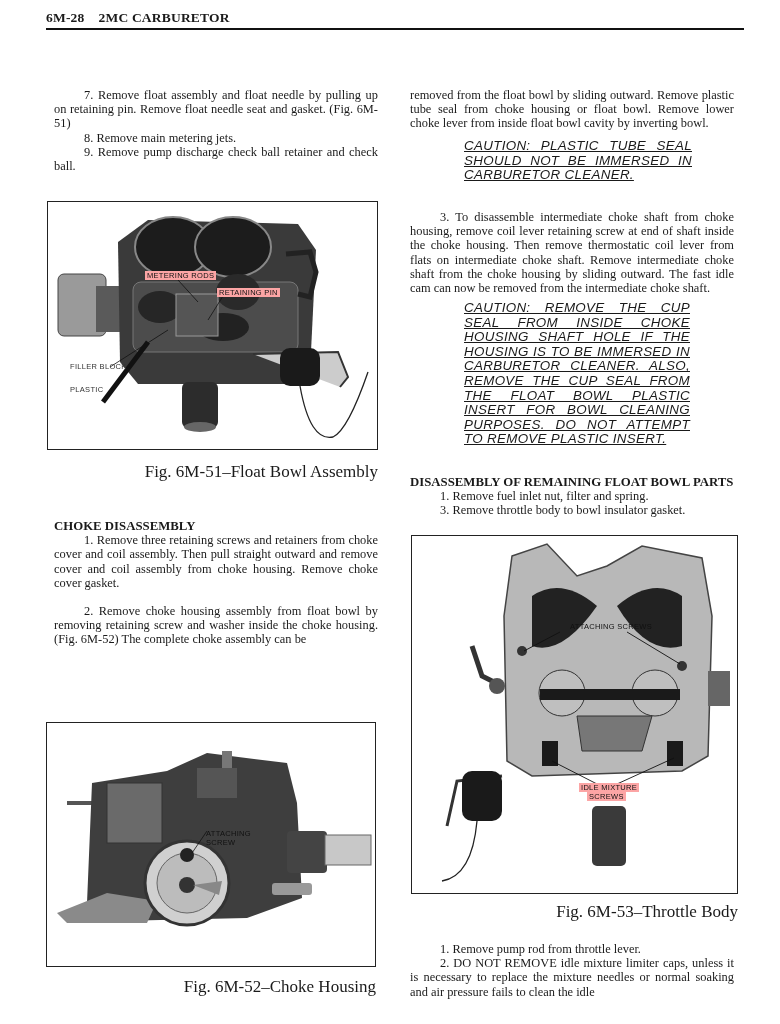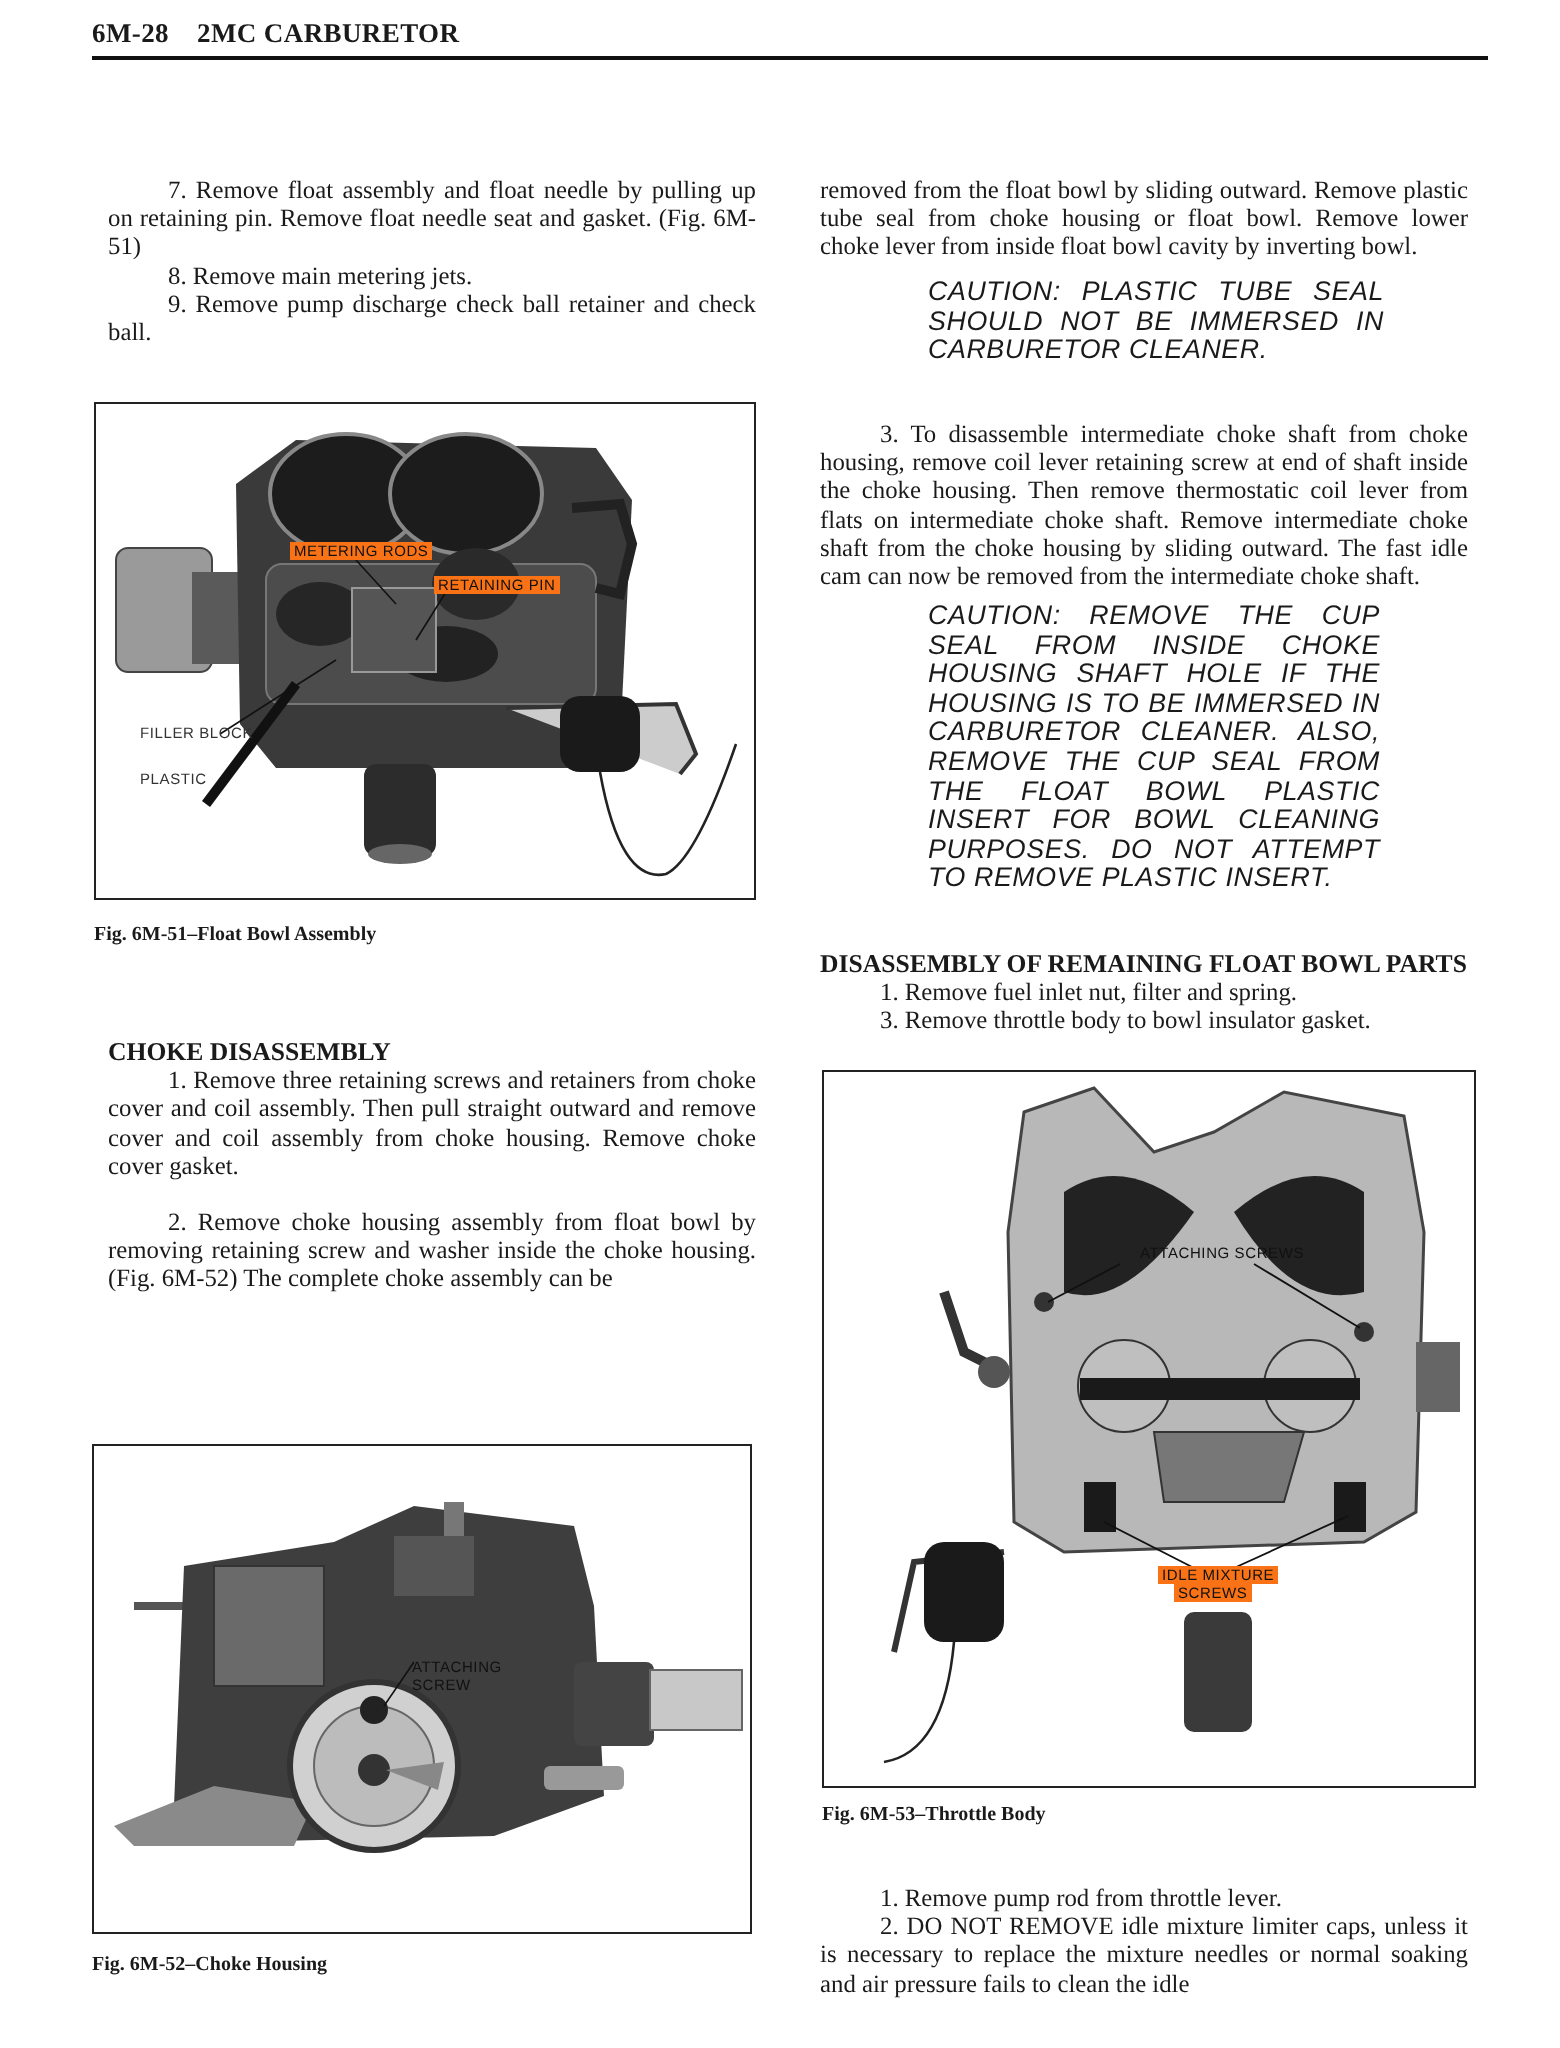--- a/index.html
+++ b/index.html
@@ -7,26 +7,26 @@
          font-family:"Liberation Serif", "DejaVu Serif", serif; color:#1a1a1a; }
   .header { position:absolute; left:46px; top:8px; width:698px; height:20px;
             border-bottom:2px solid #111; }
   .header span { font-weight:bold; font-size:13.5px; letter-spacing:0.2px; }
   .header .pno { margin-right:10px; }
   .col { position:absolute; font-size:12.4px; line-height:14.2px; text-align:justify;margin-top:16px; }
   .col p { margin:0; }
   .indent { text-indent:30px; }
   .caution { font-family:"Liberation Sans", "DejaVu Sans", sans-serif; font-style:italic;
              font-size:13.4px; line-height:14.6px; text-align:justify; letter-spacing:0.3px;
-             text-transform:uppercase; }
+             text-transform:uppercase;text-decoration:underline; }
   .heading { font-weight:bold; font-size:12.8px; text-align:left; }
   .figure { position:absolute; border:1.6px solid #222; background:#fff; box-sizing:border-box; }
-  .caption { position:absolute; font-weight:bold; font-size:10px; text-align:left; }
+  .caption { position:absolute; font-weight:normal; font-size:17px; text-align:right; }
   .label { position:absolute; font-family:"Liberation Sans", "DejaVu Sans", sans-serif;
-           font-size:7.5px; letter-spacing:0.3px; color:#111; background:#f97316;
+           font-size:7.5px; letter-spacing:0.3px; color:#111; background:#fca5a5;
            padding:0 2px; line-height:9px; white-space:nowrap; }
   .label.plain { background:transparent; color:#333; }
   svg { position:absolute; left:0; top:0; }
 </style>
 </head>
 <body>
 
 <div class="header">
   <span class="pno">6M-28</span>
   <span>2MC CARBURETOR</span>

